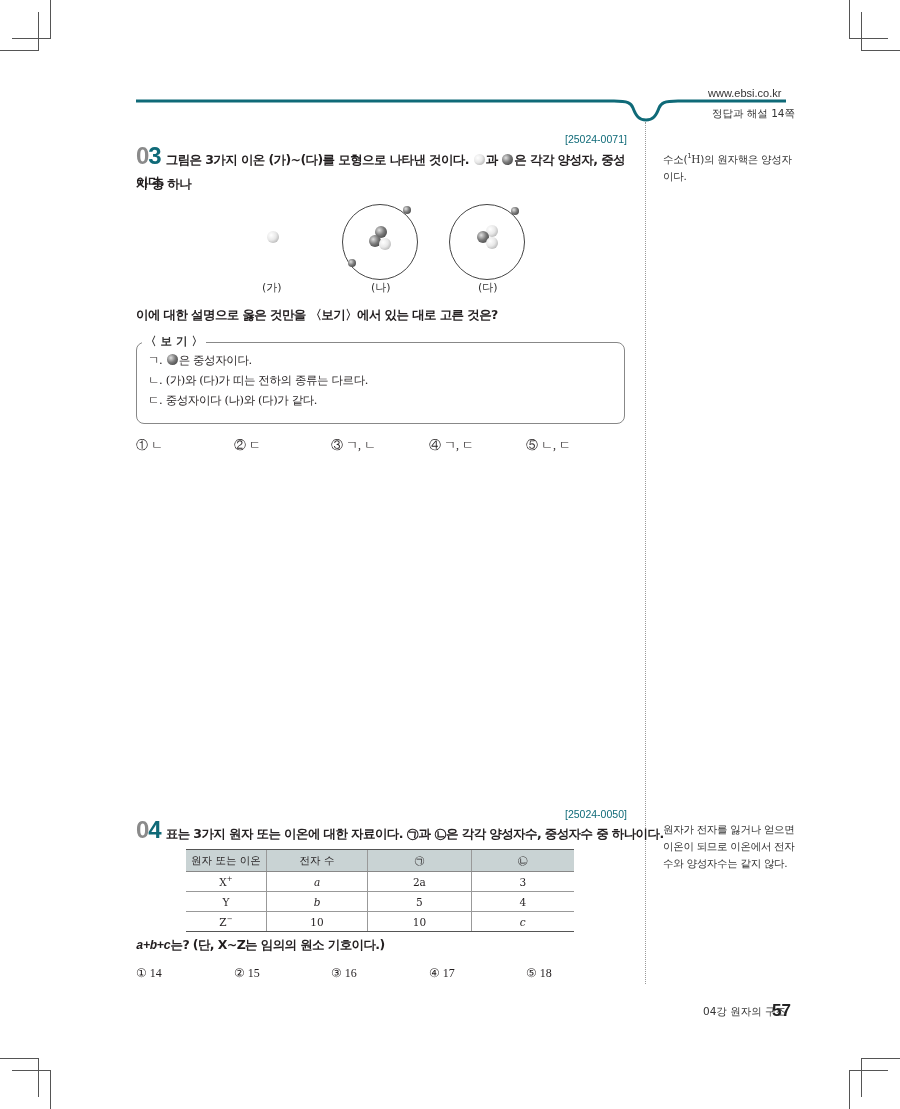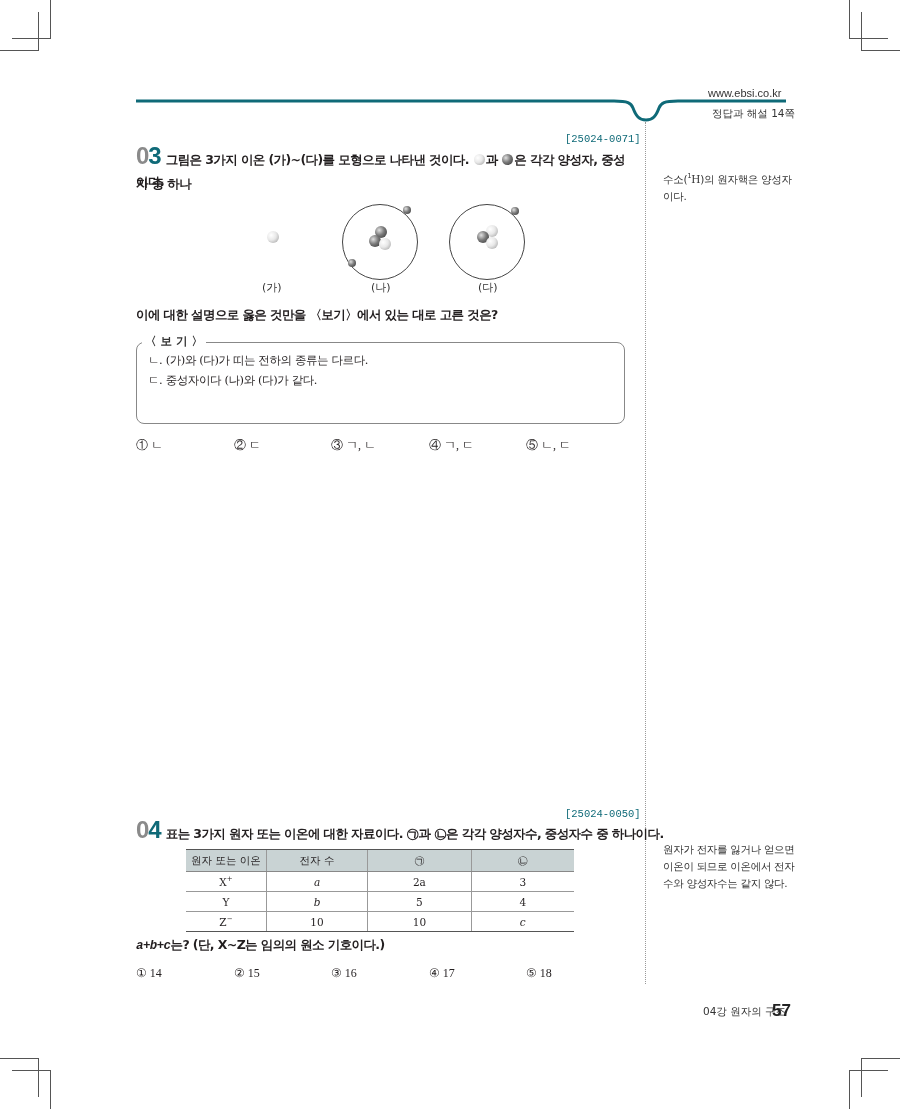--- a/index.html
+++ b/index.html
@@ -2,26 +2,26 @@
 <html><head>
   <meta charset="utf-8">
   <style>
     html, body { margin:0; padding:0; }
     body { width:900px; height:1109px; background:#ffffff; position:relative; overflow:hidden;
       font-family:"DejaVu Sans", sans-serif; color:#231f20; }
     .abs { position:absolute; }
     .crop { position:absolute; background:#555; }
     .site { font-family:"Liberation Sans", sans-serif; font-size:11px; color:#333; }
     .ans-ref { font-size:10.5px; color:#333; }
-    .code { font-family:Liberation Mono, monospace; font-size:10.5px; color:#0f6a78; }
+    .code { font-family:Liberation Sans, sans-serif; font-size:10.5px; color:#0f6a78; }
     .qnum { font-family:"Liberation Sans", sans-serif; font-weight:bold; font-size:24px; letter-spacing:-1px; line-height:24px; }
     .qnum .d0 { color:#8a8a8a; }
     .qnum .d1 { color:#0f6a78; }
     .qtext { font-size:12.5px; font-weight:bold; letter-spacing:-0.6px; line-height:24px; }
-    .side { font-size:10.5px; color:#333; line-height:17px; letter-spacing:-0.3px;margin-top:20px; }
+    .side { font-size:10.5px; color:#333; line-height:17px; letter-spacing:-0.3px; }
     .divider { border-left:1px dotted #999; }
     .fig-label { font-size:11px; color:#333; }
     .bogi-box { border:1px solid #888; border-radius:8px; }
     .bogi-title { background:#fff; font-size:11.5px; padding:0 3px; font-weight:bold; color:#333; }
     .bogi-item { font-family:"DejaVu Serif", serif; font-size:11.5px; letter-spacing:-0.4px; line-height:20px; }
     .choice { font-family:Liberation Serif, serif; font-size:12px; }
     table.data { border-collapse:collapse; font-family:"DejaVu Serif", serif; font-size:10.5px; }
     table.data th { background:#c9d3d4; font-family:"DejaVu Sans", sans-serif; font-weight:normal; font-size:10.5px; height:19px; border-left:1px solid #999; border-bottom:1px solid #888; border-top:1.5px solid #555;}
     table.data td { text-align:center; height:17px; border-left:1px solid #999; border-bottom:1px solid #999; }
     table.data th:first-child, table.data td:first-child { border-left:none; }
@@ -101,20 +101,24 @@
 <div class="abs fig-label" style="left:262px;top:280px;">(가)</div>
 <div class="abs fig-label" style="left:371px;top:280px;">(나)</div>
 <div class="abs fig-label" style="left:478px;top:280px;">(다)</div>
 
 <div class="abs qtext" style="left:136px;top:303px;">이에 대한 설명으로 옳은 것만을 〈보기〉에서 있는 대로 고른 것은?</div>
 
 <div class="abs bogi-box" style="left:136px;top:342px;width:487px;height:80px;"></div>
 <div class="abs bogi-title" style="left:142px;top:334px;">〈 <span>보 기</span> 〉</div>
 <div class="abs" style="left:148px;top:350px;">
   <div class="bogi-item">
+    <span>ㄱ.</span>
+    <span class="inline-ball sphere-g"></span><span>은 중성자이다.</span>
+  </div>
+  <div class="bogi-item">
     <span>ㄴ.</span>
     <span>(가)와 (다)가 띠는 전하의 종류는 다르다.</span>
   </div>
   <div class="bogi-item">
     <span>ㄷ.</span>
     <span>중성자이다 (나)와 (다)가 같다.</span>
   </div>
 </div>
 
 <div class="abs choice" style="left:136px;top:437px;">① ㄴ</div>

